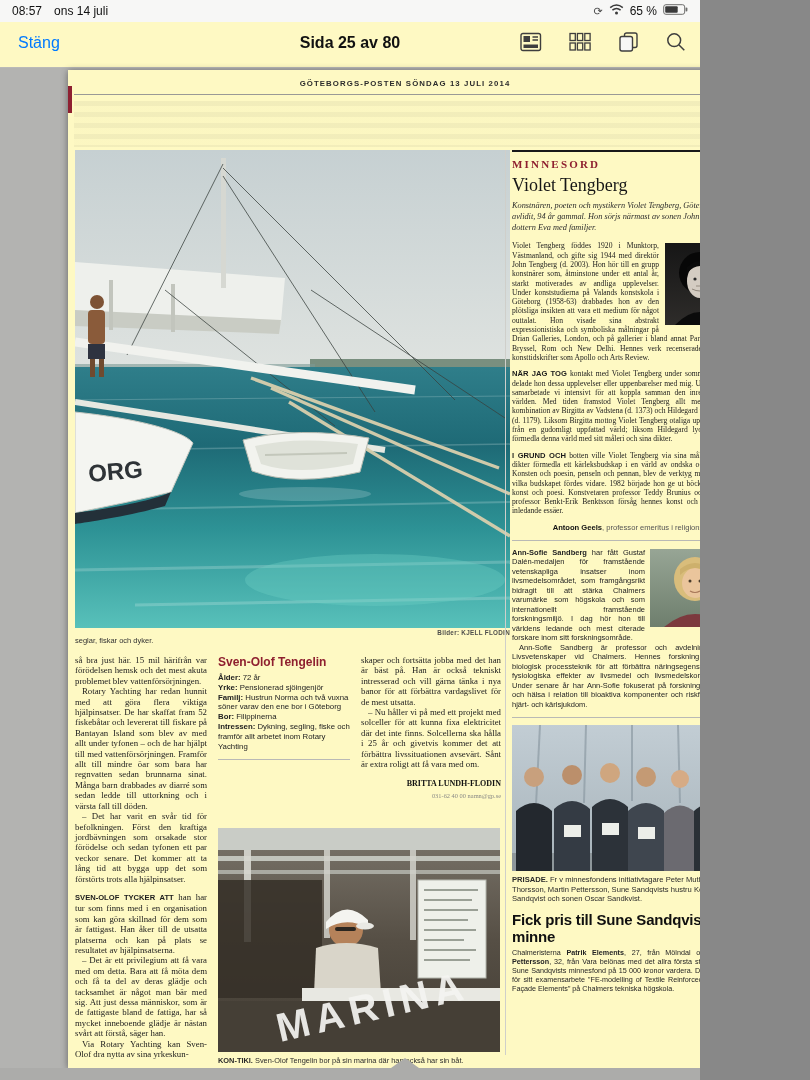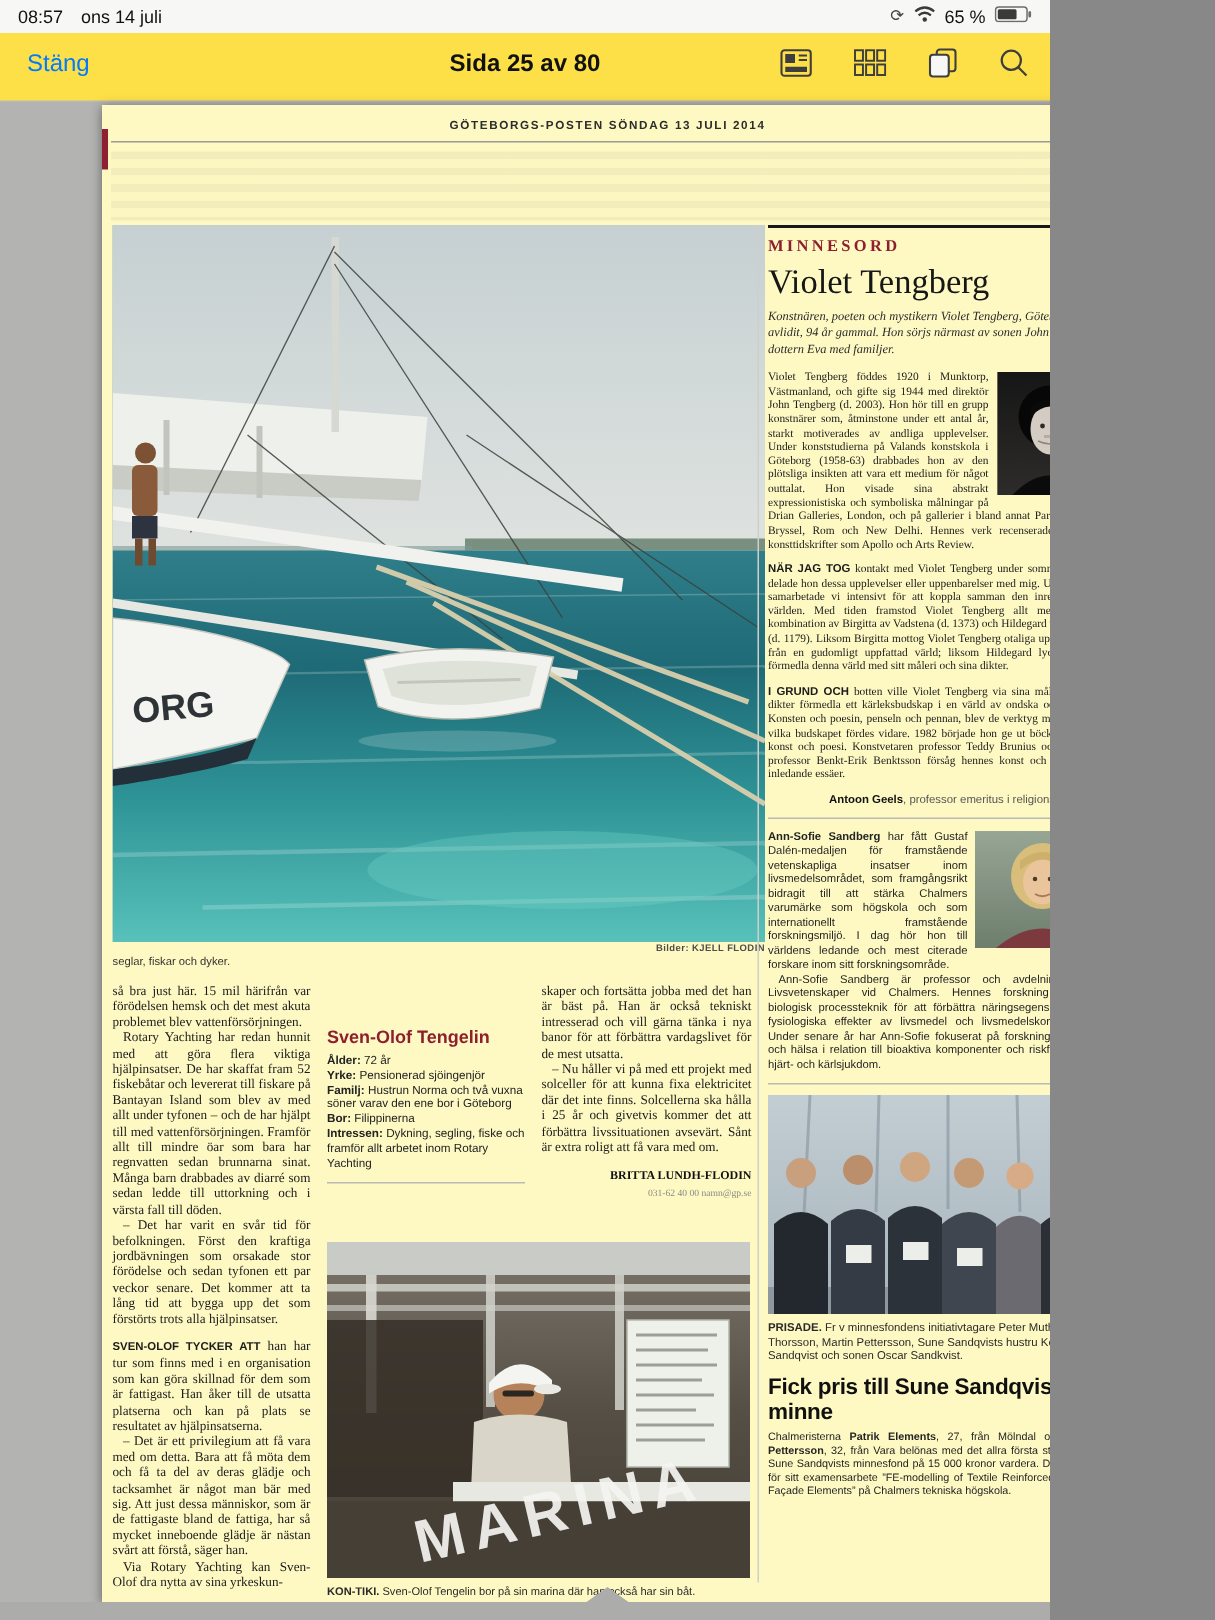--- a/index.html
+++ b/index.html
@@ -5,21 +5,21 @@
   html,body{margin:0;padding:0;background:#888;}
   .screen{position:relative;width:700px;height:1080px;background:#b3b3b1;overflow:hidden;
           font-family:"Liberation Sans",sans-serif;-webkit-font-smoothing:antialiased;}
   
   .statusbar{position:absolute;top:0;left:0;right:0;height:22px;background:#f7f7f6;
              display:flex;align-items:center;justify-content:space-between;padding:0 12px;
              box-sizing:border-box;font-size:12px;color:#111;}
   .sb-left{display:flex;gap:12px;align-items:center;}
   .sb-right{display:flex;gap:6px;align-items:center;font-size:12px;}
   .rot{font-size:11px;color:#444;line-height:1;}
-  .toolbar{position:absolute;top:22px;left:0;right:0;height:45px;background:#fde047;
+  .toolbar{position:absolute;top:22px;left:0;right:0;height:45px;background:#fef9c3;
            border-bottom:1px solid #b9b9b7;}
   .tb-close{position:absolute;left:18px;top:12px;font-size:16px;color:#007aff;cursor:pointer;}
   .tb-title{position:absolute;left:0;right:0;top:12px;text-align:center;font-size:16px;
             font-weight:600;color:#111;}
   .tb-icons{position:absolute;right:14px;top:10px;display:flex;gap:27px;align-items:center;}
   .tb-icons svg{display:block;}
   
   .page{position:absolute;left:68px;top:70px;width:674px;height:998px;background:#fef9c3;
         box-shadow:0 1px 7px rgba(0,0,0,.45);overflow:hidden;color:#1b1b1b;}
   .masthead{position:absolute;top:9px;left:0;right:0;text-align:center;font-size:7.8px;
@@ -49,21 +49,21 @@
   .by-contact{font-size:6.4px;color:#8a8a86;margin-top:1px;}
   .kontiki{position:absolute;left:150px;top:758px;width:282px;height:224px;overflow:hidden;background:#56504a;}
   .kontikicap{position:absolute;left:150px;top:986px;width:282px;font-size:7.4px;color:#2a2a2a;}
   .kontikicap b{font-weight:bold;}
   .vdivider{position:absolute;left:437px;top:80px;width:1px;height:905px;background:#cfcfca;}
   
   .rightcol{position:absolute;left:444px;top:80px;width:223px;}
   .blackrule{height:2px;background:#191919;margin-bottom:6px;}
   .mn-label{font-size:11px;font-weight:bold;letter-spacing:2.2px;color:#8e1f2f;
             font-family:"Liberation Serif",serif;margin-bottom:5px;}
-  .mn-headline{font-family:"Liberation Serif",serif;font-size:23px;color:#161616;margin:0 0 5px 0;
+  .mn-headline{font-family:"Liberation Serif",serif;font-size:18px;color:#161616;margin:0 0 5px 0;
                font-weight:normal;}
   .mn-intro{font-family:"Liberation Serif",serif;font-style:italic;font-size:8.3px;line-height:10.8px;
             color:#2b2b2b;margin-bottom:8px;}
   .mn-body{font-family:"Liberation Serif",serif;font-size:7.6px;line-height:9.3px;text-align:justify;color:#1b1b1b;}
   .mn-body p{margin:0 0 7px 0;}
   .mn-body p.noind{margin-bottom:0;text-indent:7px;}
   .portrait{float:right;width:70px;height:82px;margin:2px 0 4px 6px;background:#0c0c0c;}
   .sig{text-align:right;font-size:7.6px;margin:3px 0 0 0;}
   .sig b{font-weight:bold;color:#111;}
   .sig span{color:#555;}
@@ -229,21 +229,21 @@
 
     <div class="col serifbody" style="left:7px;">
       <p>så bra just här. 15 mil härifrån var förödelsen hemsk och det mest akuta problemet blev vattenförsörjningen.</p>
       <p>Rotary Yachting har redan hunnit med att göra flera viktiga hjälpinsatser. De har skaffat fram 52 fiskebåtar och levererat till fiskare på Bantayan Island som blev av med allt under tyfonen – och de har hjälpt till med vattenförsörjningen. Framför allt till mindre öar som bara har regnvatten sedan brunnarna sinat. Många barn drabbades av diarré som sedan ledde till uttorkning och i värsta fall till döden.</p>
       <p>– Det har varit en svår tid för befolkningen. Först den kraftiga jordbävningen som orsakade stor förödelse och sedan tyfonen ett par veckor senare. Det kommer att ta lång tid att bygga upp det som förstörts trots alla hjälpinsatser.</p>
       <p style="margin-top:8px;text-indent:0;"><span class="lead">SVEN-OLOF TYCKER ATT</span><span> han har tur som finns med i en organisation som kan göra skillnad för dem som är fattigast. Han åker till de utsatta platserna och kan på plats se resultatet av hjälpinsatserna.</span></p>
       <p>– Det är ett privilegium att få vara med om detta. Bara att få möta dem och få ta del av deras glädje och tacksamhet är något man bär med sig. Att just dessa människor, som är de fattigaste bland de fattiga, har så mycket inneboende glädje är nästan svårt att förstå, säger han.</p>
       <p>Via Rotary Yachting kan Sven-Olof dra nytta av sina yrkeskun-</p>
     </div>
 
-    <div class="col factbox" style="left:150px;margin-top:29px;">
+    <div class="col factbox" style="left:150px;">
       <div class="fb-title">Sven-Olof Tengelin</div>
       <div class="fb-row"><b>Ålder:</b><span> 72 år</span></div>
       <div class="fb-row"><b>Yrke:</b><span> Pensionerad sjöingenjör</span></div>
       <div class="fb-row"><b>Familj:</b><span> Hustrun Norma och två vuxna söner varav den ene bor i Göteborg</span></div>
       <div class="fb-row"><b>Bor:</b><span> Filippinerna</span></div>
       <div class="fb-row"><b>Intressen:</b><span> Dykning, segling, fiske och framför allt arbetet inom Rotary Yachting</span></div>
       <div class="fb-rule"></div>
     </div>
 
     <div class="col serifbody" style="left:293px;width:140px;">

